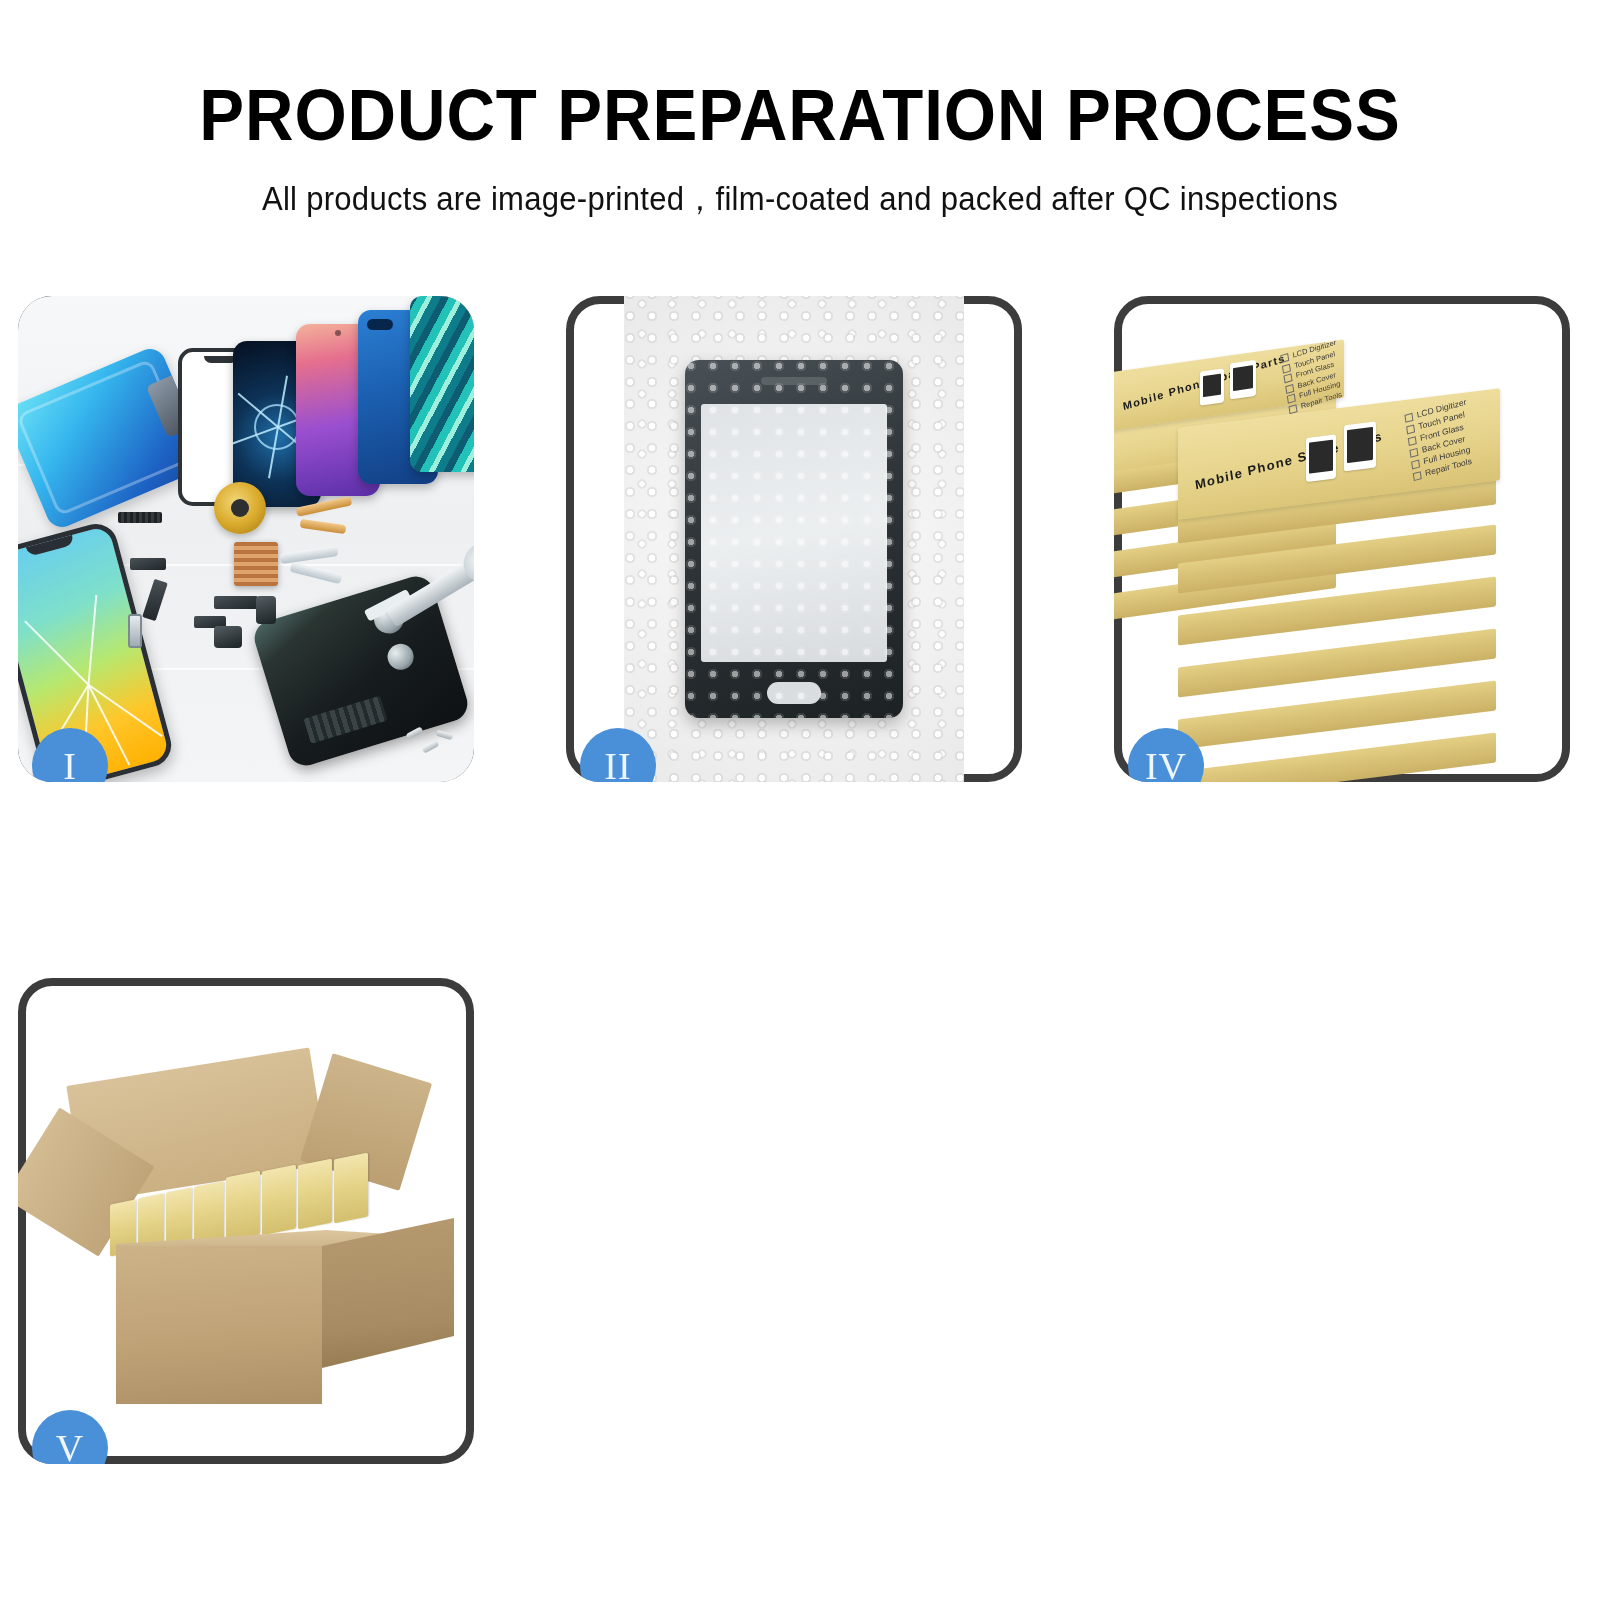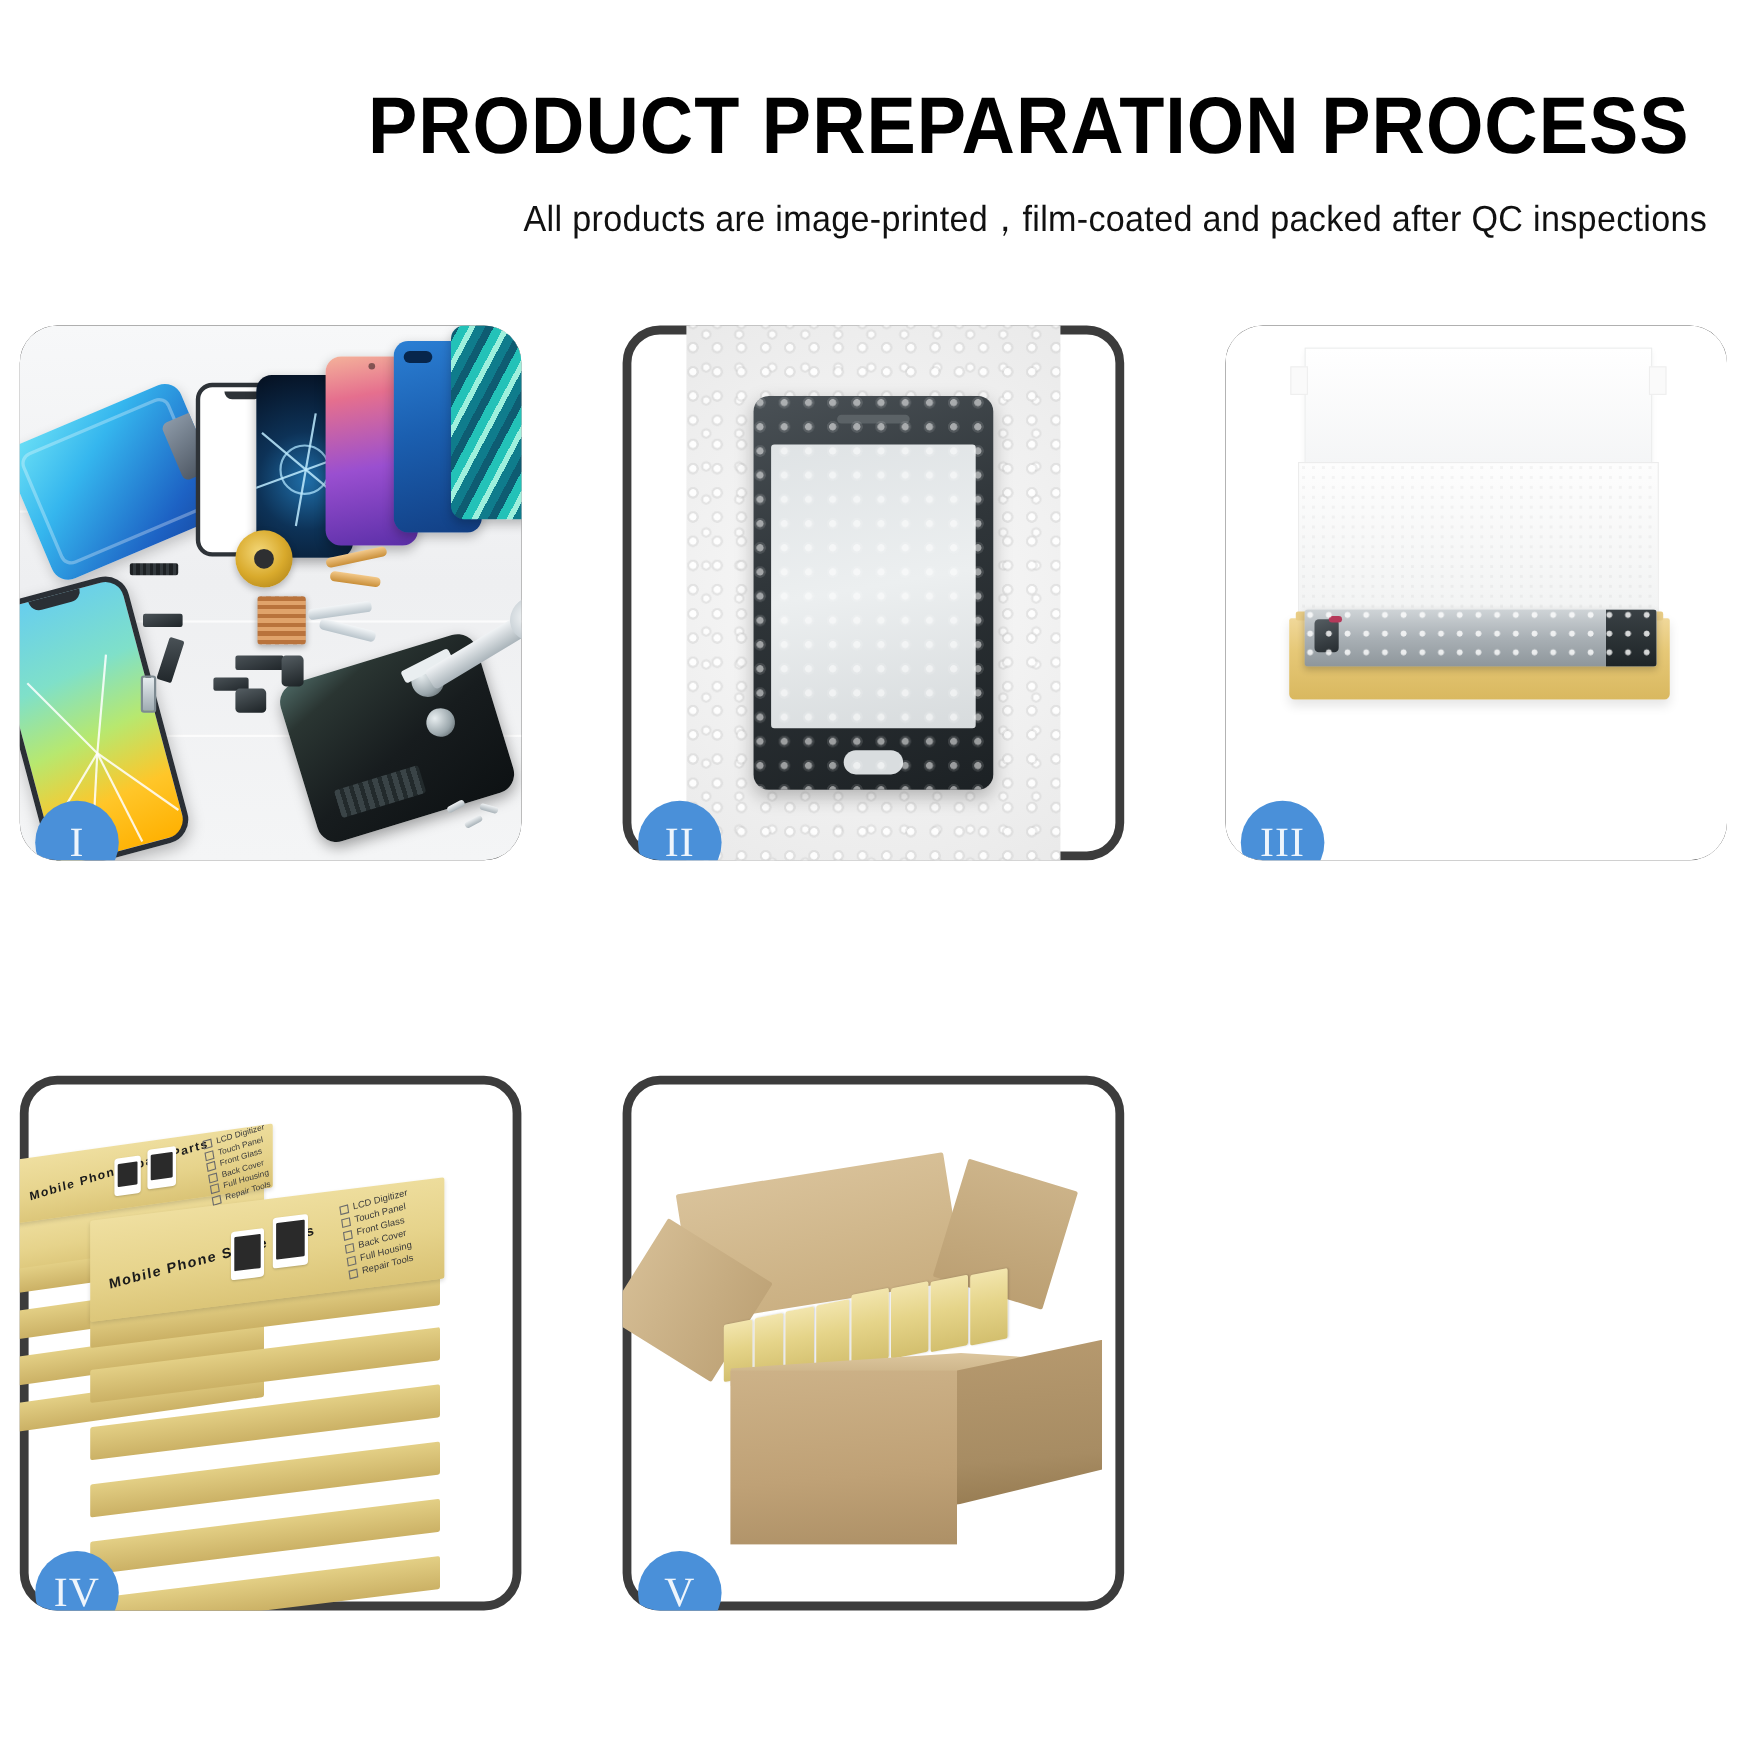--- a/index.html
+++ b/index.html
@@ -18,21 +18,21 @@
     height: 1600px;
     background: #ffffff;
   }
 
   
   .header {
     position: absolute;
     top: 78px;
     left: 0;
     width: 1600px;
-    text-align: right;
+    text-align: center;
   }
   .title {
     font-size: 73px;
     font-weight: 700;
     letter-spacing: 1px;
     color: #000000;
     line-height: 1.0;
     transform: scaleX(0.92);
     white-space: nowrap;
   }
@@ -617,39 +617,20 @@
               <div class="topslot"></div>
               <div class="homebtn"></div>
               <div class="sheen"></div>
             </div>
           </div>
         </div>
         <div class="badge" style="background: rgb(74, 144, 217); color: rgb(238, 245, 252);">II</div>
       </div>
     </div>
 
-    <div class="card c3" style="border-color: rgb(60, 60, 60);">
-      <div class="card-clip">
-        <div class="photo">
-          <div class="room"></div>
-          <div class="lid-white">
-            <div class="lid-tab" style="left:-14px"></div>
-            <div class="lid-tab" style="right:-14px"></div>
-          </div>
-          <div class="foam"></div>
-          <div class="tray"></div>
-          <div class="wrapped">
-            <div class="conn"></div>
-            <div class="dot"></div>
-            <div class="cap"></div>
-          </div>
-        </div>
-        <div class="badge" style="background: rgb(74, 144, 217); color: rgb(238, 245, 252);">III</div>
-      </div>
-    </div>
 
     <div class="card c4" style="border-color: rgb(60, 60, 60);">
       <div class="card-clip">
         <div class="photo">
           <div class="stack">
 
             <div class="gbox" style="left:-6px; top:112px; width:228px; height:52px; transform:skewY(-8deg)"></div>
             <div class="gside" style="left:-6px; top:160px; width:228px; height:22px; transform:skewY(-8deg)"></div>
             <div class="gside" style="left:-6px; top:198px; width:228px; height:26px; transform:skewY(-8deg)"></div>
             <div class="gside" style="left:-6px; top:240px; width:228px; height:26px; transform:skewY(-8deg)"></div>

